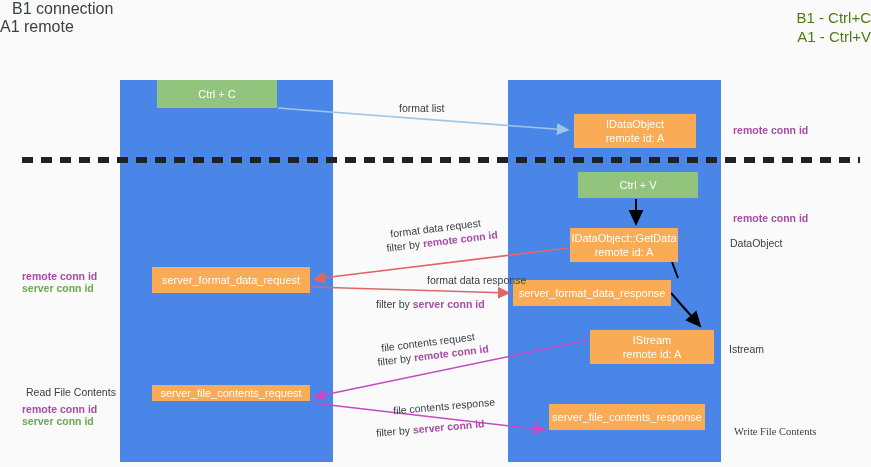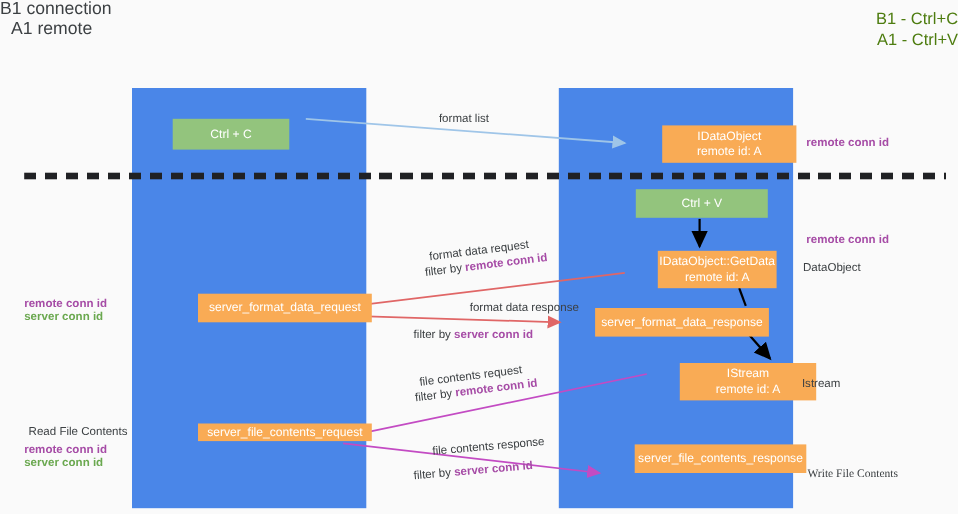--- a/index.html
+++ b/index.html
@@ -31,22 +31,22 @@
     pointer-events: none;
   }
 
   
   .lane {
     position: absolute;
     background: #4a86e8;
   }
   #lane-b1 { left: 120px; top: 80px; width: 213px; height: 382px; }
   #lane-a1 { left: 508px; top: 80px; width: 213px; height: 382px; }
-  #lane-header-b1 { left: 120px; top: 44px; width: 213px; }
-  #lane-header-a1 { left: 508px; top: 44px; width: 213px; padding-left: 10px; }
+  #lane-header-b1 { left: 120px; top: 44px; width: 213px; padding-left: 12px; }
+  #lane-header-a1 { left: 508px; top: 44px; width: 213px; }
 
   
   #diagram-title {
     position: absolute;
     left: 0;
     top: 8px;
     width: 871px;
     text-align: right;
     font-size: 15px;
     line-height: 19px;
@@ -73,24 +73,24 @@
     display: flex;
     flex-direction: column;
     align-items: center;
     justify-content: center;
     text-align: center;
     color: #ffffff;
     font-size: 11px;
     line-height: 14px;
   }
   .node.green  { background: #93c47d; }
-  .node.orange { background: #f9ab55; margin-left: 28px; }
+  .node.orange { background: #f9ab55; }
   .node .line2 { display: block; }
 
-  #node-ctrl-c         { left: 157px; top: 108px;  width: 106px; height: 28px; }
+  #node-ctrl-c         { left: 157px; top: 80px;  width: 120px; height: 28px; }
   #node-idataobject    { left: 574px; top: 114px; width: 122px; height: 34px; }
   #node-ctrl-v         { left: 578px; top: 172px; width: 120px; height: 26px; }
   #node-getdata        { left: 570px; top: 228px; width: 108px; height: 34px; }
   #node-fmt-request    { left: 152px; top: 267px; width: 158px; height: 26px; }
   #node-fmt-response   { left: 513px; top: 280px; width: 158px; height: 26px; }
   #node-istream        { left: 590px; top: 330px; width: 124px; height: 34px; }
   #node-file-request   { left: 152px; top: 385px; width: 158px; height: 16px; align-items: center; }
   #node-file-response  { left: 549px; top: 404px; width: 156px; height: 26px; }
 
   

